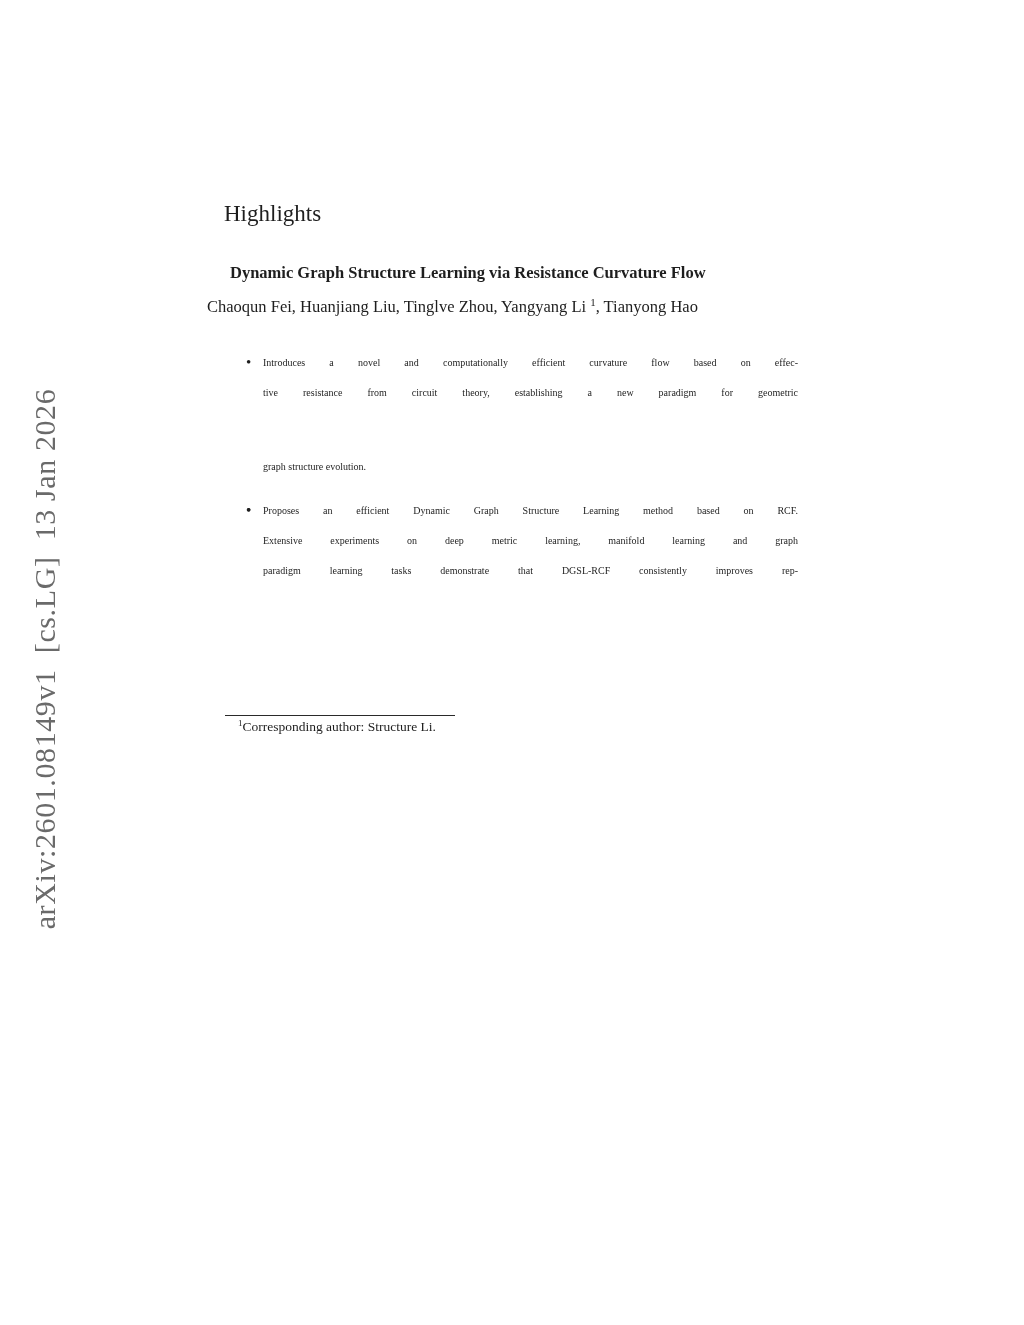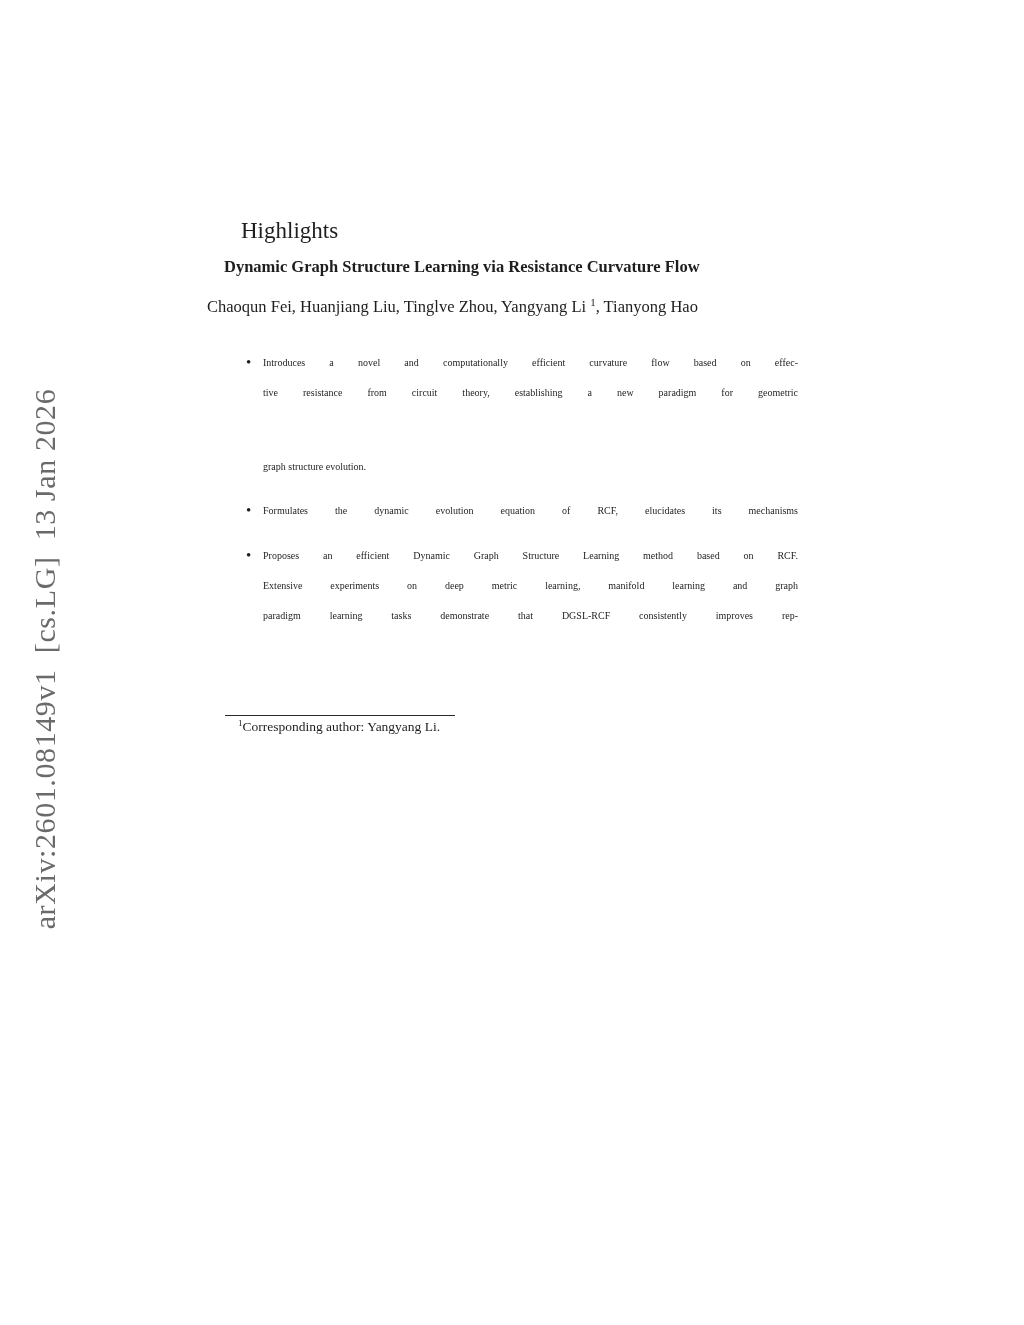--- a/index.html
+++ b/index.html
@@ -24,30 +24,30 @@
     transform-origin: center center;
     font-size: 30px;
     letter-spacing: 0.6px;
     color: #6a6a6a;
     white-space: pre;
   }
   .heading {
     position: absolute;
     left: 224px;
     top: 200px;
-    margin: 17px;
+    margin: 0;
     font-size: 23px;
     font-weight: 400;
     line-height: 1.25;
   }
   .paper-title {
     position: absolute;
     left: 224px;
     top: 257px;
-    margin: 0;
+    margin: 6px;
     font-size: 16.5px;
     font-weight: 700;
     line-height: 1.2;
     white-space: nowrap;
   }
   .authors {
     position: absolute;
     left: 207px;
     top: 297px;
     margin: 0;
@@ -136,32 +136,31 @@
       <div class="bullet-text">
         <div class="jline">Introduces a novel and computationally efficient curvature flow based on effec-</div>
         <div class="jline">tive resistance from circuit theory, establishing a new paradigm for geometric</div>
         <div class="lline">graph structure evolution.</div>
       </div>
     </div>
 
     <div class="bullet">
       <span class="bullet-marker">•</span>
       <div class="bullet-text">
-        <div class="jline">Formulates the dynamic evolution equation of RCF, elucidates its mechanisms</div>
       </div>
     </div>
 
     <div class="bullet">
       <span class="bullet-marker">•</span>
       <div class="bullet-text">
         <div class="jline">Proposes an efficient Dynamic Graph Structure Learning method based on RCF.</div>
         <div class="jline">Extensive experiments on deep metric learning, manifold learning and graph</div>
         <div class="jline">paradigm learning tasks demonstrate that DGSL-RCF consistently improves rep-</div>
       </div>
     </div>
 
   </div>
 
   <div class="footnote-rule"></div>
 
-  <p class="footnote"><sup>1</sup><span>Corresponding author:  Yangyang Li.</span></p>
+  <p class="footnote"><sup>1</sup><span>Corresponding author:  Structure Li.</span></p>
 
 </div>
 
 </body></html>

